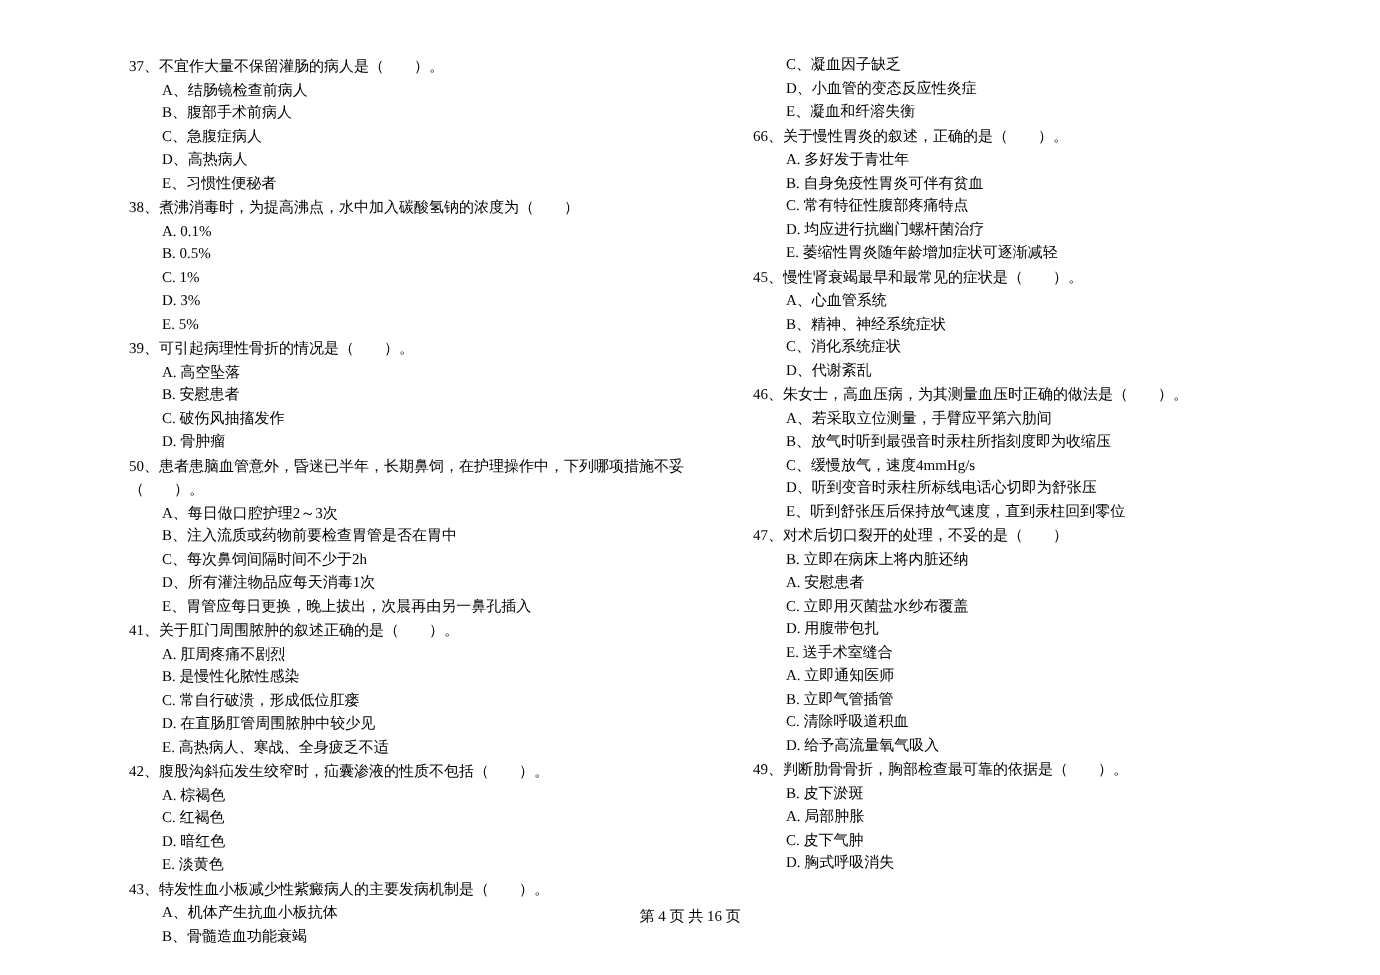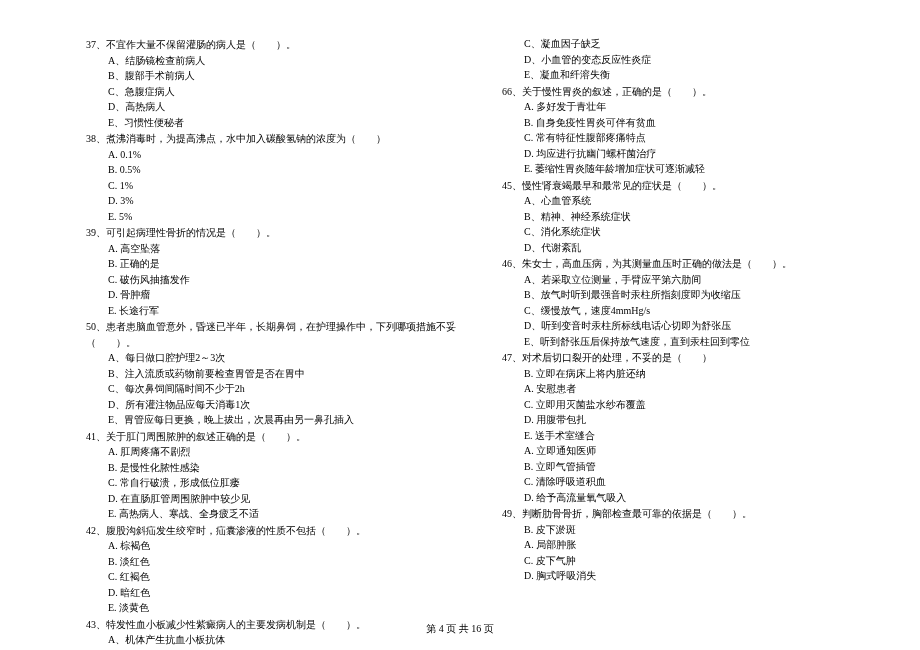--- a/index.html
+++ b/index.html
@@ -25,21 +25,21 @@
   .q-stem {
     line-height: 1.55;
     margin-top: 1px;
   }
   .opt {
     padding-left: 22px;
     line-height: 1.55;
   }
   .footer {
     position: absolute;
-    bottom: 14px;
+    bottom: 32px;
     left: 0;
     width: 100%;
     text-align: center;
     font-size: 10px;
   }
 </style>
 </head>
 <body>
 
 <div class="page">
@@ -54,42 +54,40 @@
 
     <div class="q-stem">38、煮沸消毒时，为提高沸点，水中加入碳酸氢钠的浓度为（　　）</div>
     <div class="opt">A. 0.1%</div>
     <div class="opt">B. 0.5%</div>
     <div class="opt">C. 1%</div>
     <div class="opt">D. 3%</div>
     <div class="opt">E. 5%</div>
 
     <div class="q-stem">39、可引起病理性骨折的情况是（　　）。</div>
     <div class="opt">A. 高空坠落</div>
-    <div class="opt">B. 正确的是</div>
+    <div class="opt">B. 安慰患者</div>
     <div class="opt">C. 破伤风抽搐发作</div>
     <div class="opt">D. 骨肿瘤</div>
-    <div class="opt">E. 长途行军</div>
 
     <div class="q-stem">50、患者患脑血管意外，昏迷已半年，长期鼻饲，在护理操作中，下列哪项措施不妥（　　）。</div>
     <div class="opt">A、每日做口腔护理2～3次</div>
     <div class="opt">B、注入流质或药物前要检查胃管是否在胃中</div>
     <div class="opt">C、每次鼻饲间隔时间不少于2h</div>
     <div class="opt">D、所有灌注物品应每天消毒1次</div>
     <div class="opt">E、胃管应每日更换，晚上拔出，次晨再由另一鼻孔插入</div>
 
     <div class="q-stem">41、关于肛门周围脓肿的叙述正确的是（　　）。</div>
     <div class="opt">A. 肛周疼痛不剧烈</div>
     <div class="opt">B. 是慢性化脓性感染</div>
     <div class="opt">C. 常自行破溃，形成低位肛瘘</div>
     <div class="opt">D. 在直肠肛管周围脓肿中较少见</div>
     <div class="opt">E. 高热病人、寒战、全身疲乏不适</div>
 
     <div class="q-stem">42、腹股沟斜疝发生绞窄时，疝囊渗液的性质不包括（　　）。</div>
     <div class="opt">A. 棕褐色</div>
-    <div class="opt">B. 淡红色</div>
     <div class="opt">C. 红褐色</div>
     <div class="opt">D. 暗红色</div>
     <div class="opt">E. 淡黄色</div>
 
     <div class="q-stem">43、特发性血小板减少性紫癜病人的主要发病机制是（　　）。</div>
     <div class="opt">A、机体产生抗血小板抗体</div>
     <div class="opt">B、骨髓造血功能衰竭</div>
 
   </div>
 

